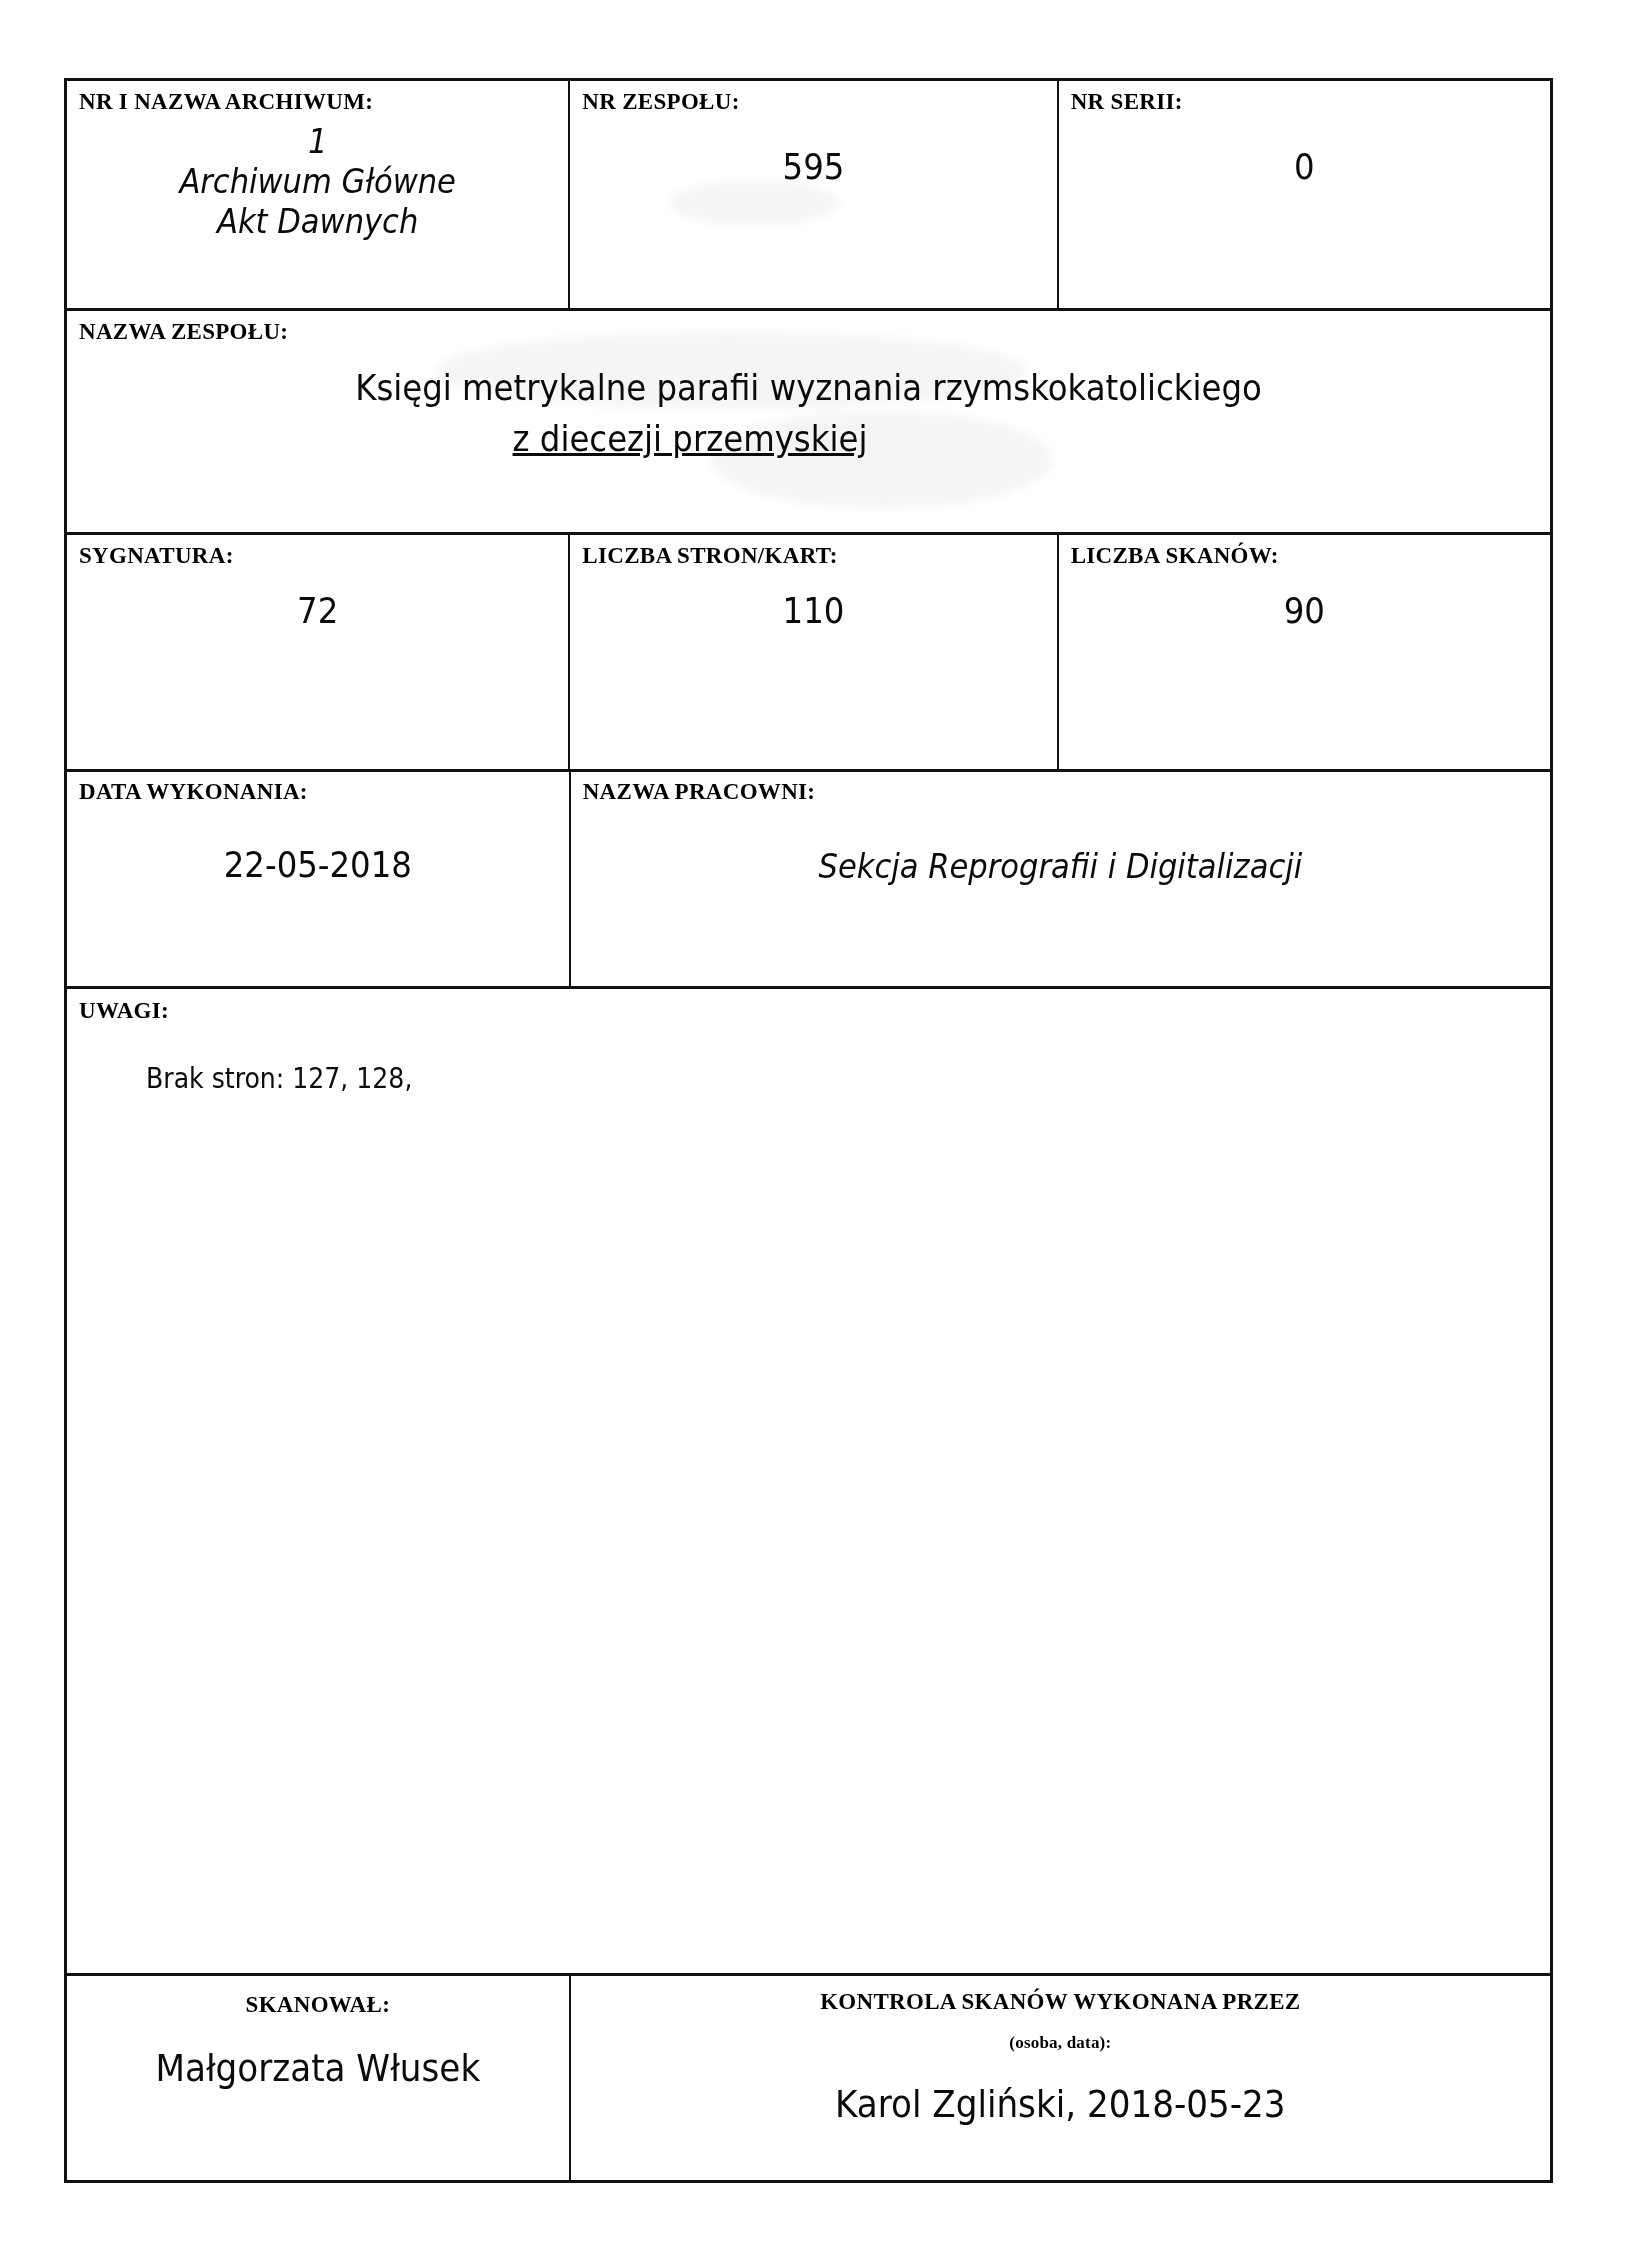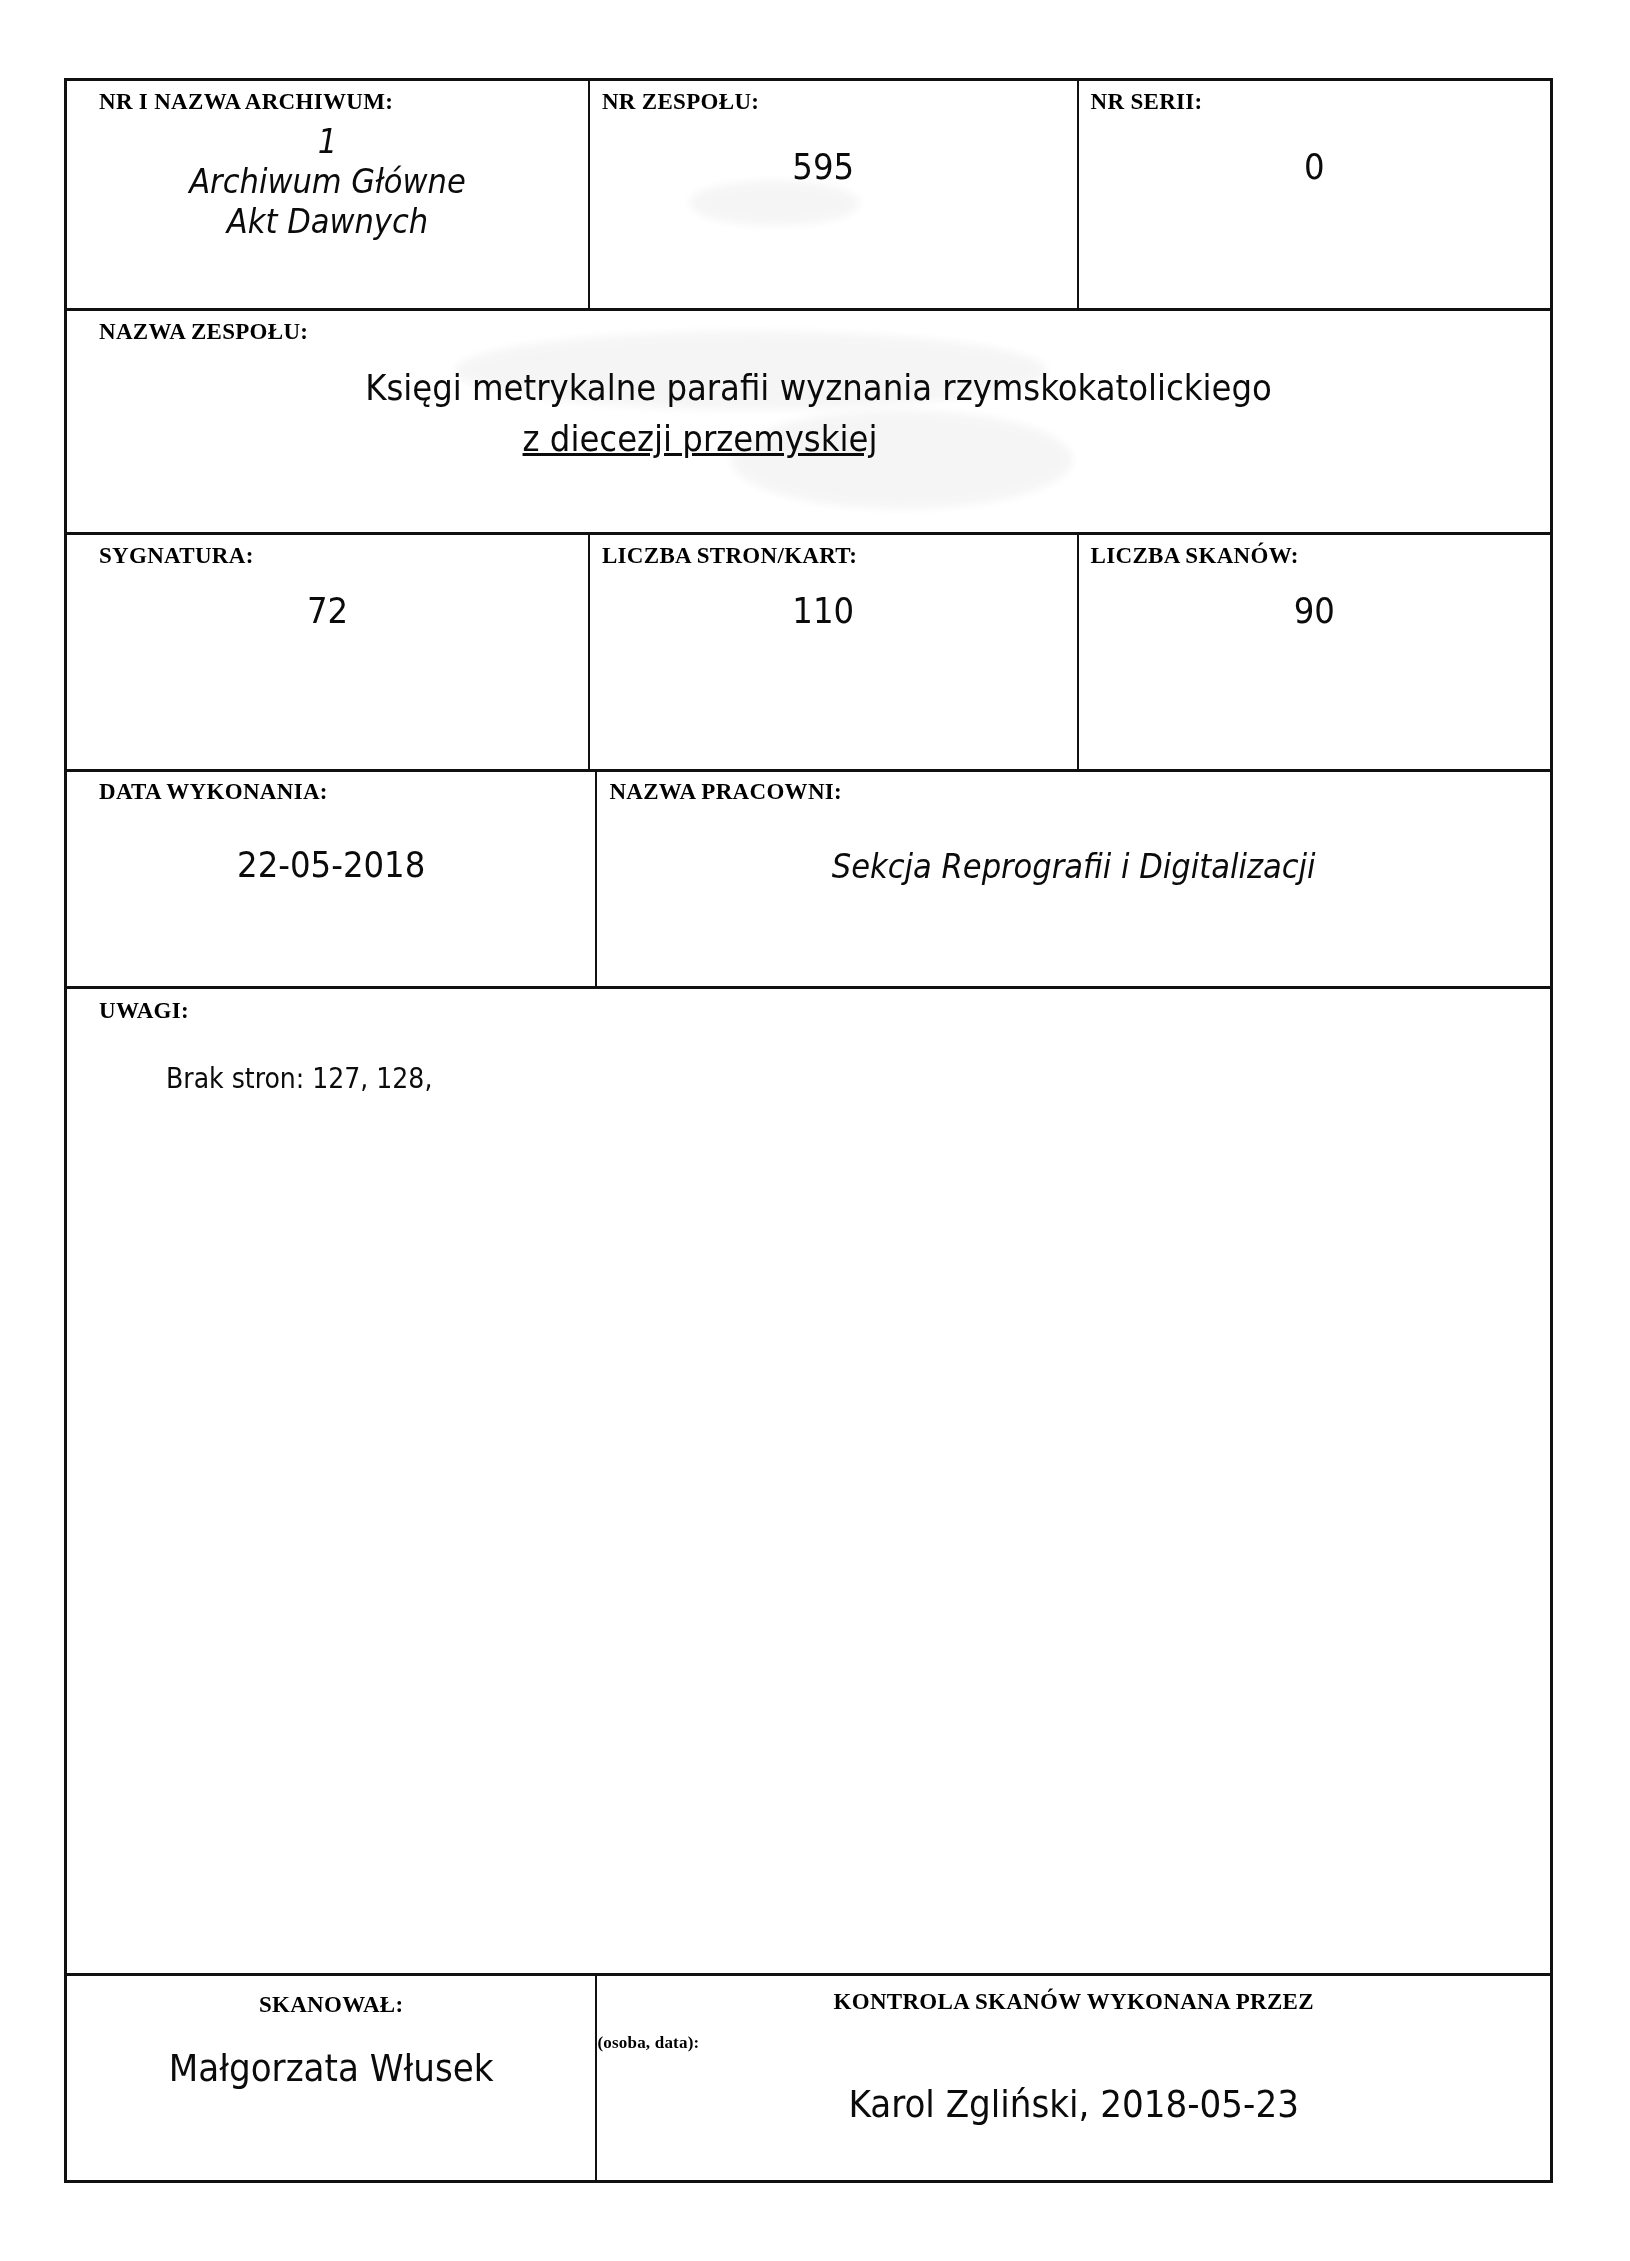--- a/index.html
+++ b/index.html
@@ -35,21 +35,20 @@
     box-sizing: border-box;
     display: flex;
   }
 
   .cell {
     position: relative;
     box-sizing: border-box;
     height: 100%;
     padding: 16px;
     overflow: hidden;
-    margin-left: 20px;
   }
   .cell + .cell { border-left: 2.6px solid #111111; }
 
   .row-sep { border-bottom: 3.3px solid #111111; }
 
   
   .label {
     position: absolute;
     top: 8px;
     left: 12px;
@@ -143,21 +142,21 @@
   #row6 .c2 { width: 982px; }
 
   #lbl-scanned { top: 16px; }
   #v-scanned { top: 68px; font-size: 38px; }
 
   #lbl-qc { top: 13px; font-size: 23px; }
   #lbl-qc-sub {
     position: absolute;
     left: 0; right: 0;
     top: 57px;
-    text-align: left;
+    text-align: center;
     font-family: "Liberation Serif", serif;
     font-weight: 700;
     font-size: 17px;
     letter-spacing: 0.2px;
   }
   #v-qc { top: 104px; font-size: 38px; }
 
   
   .smudge {
     position: absolute;

